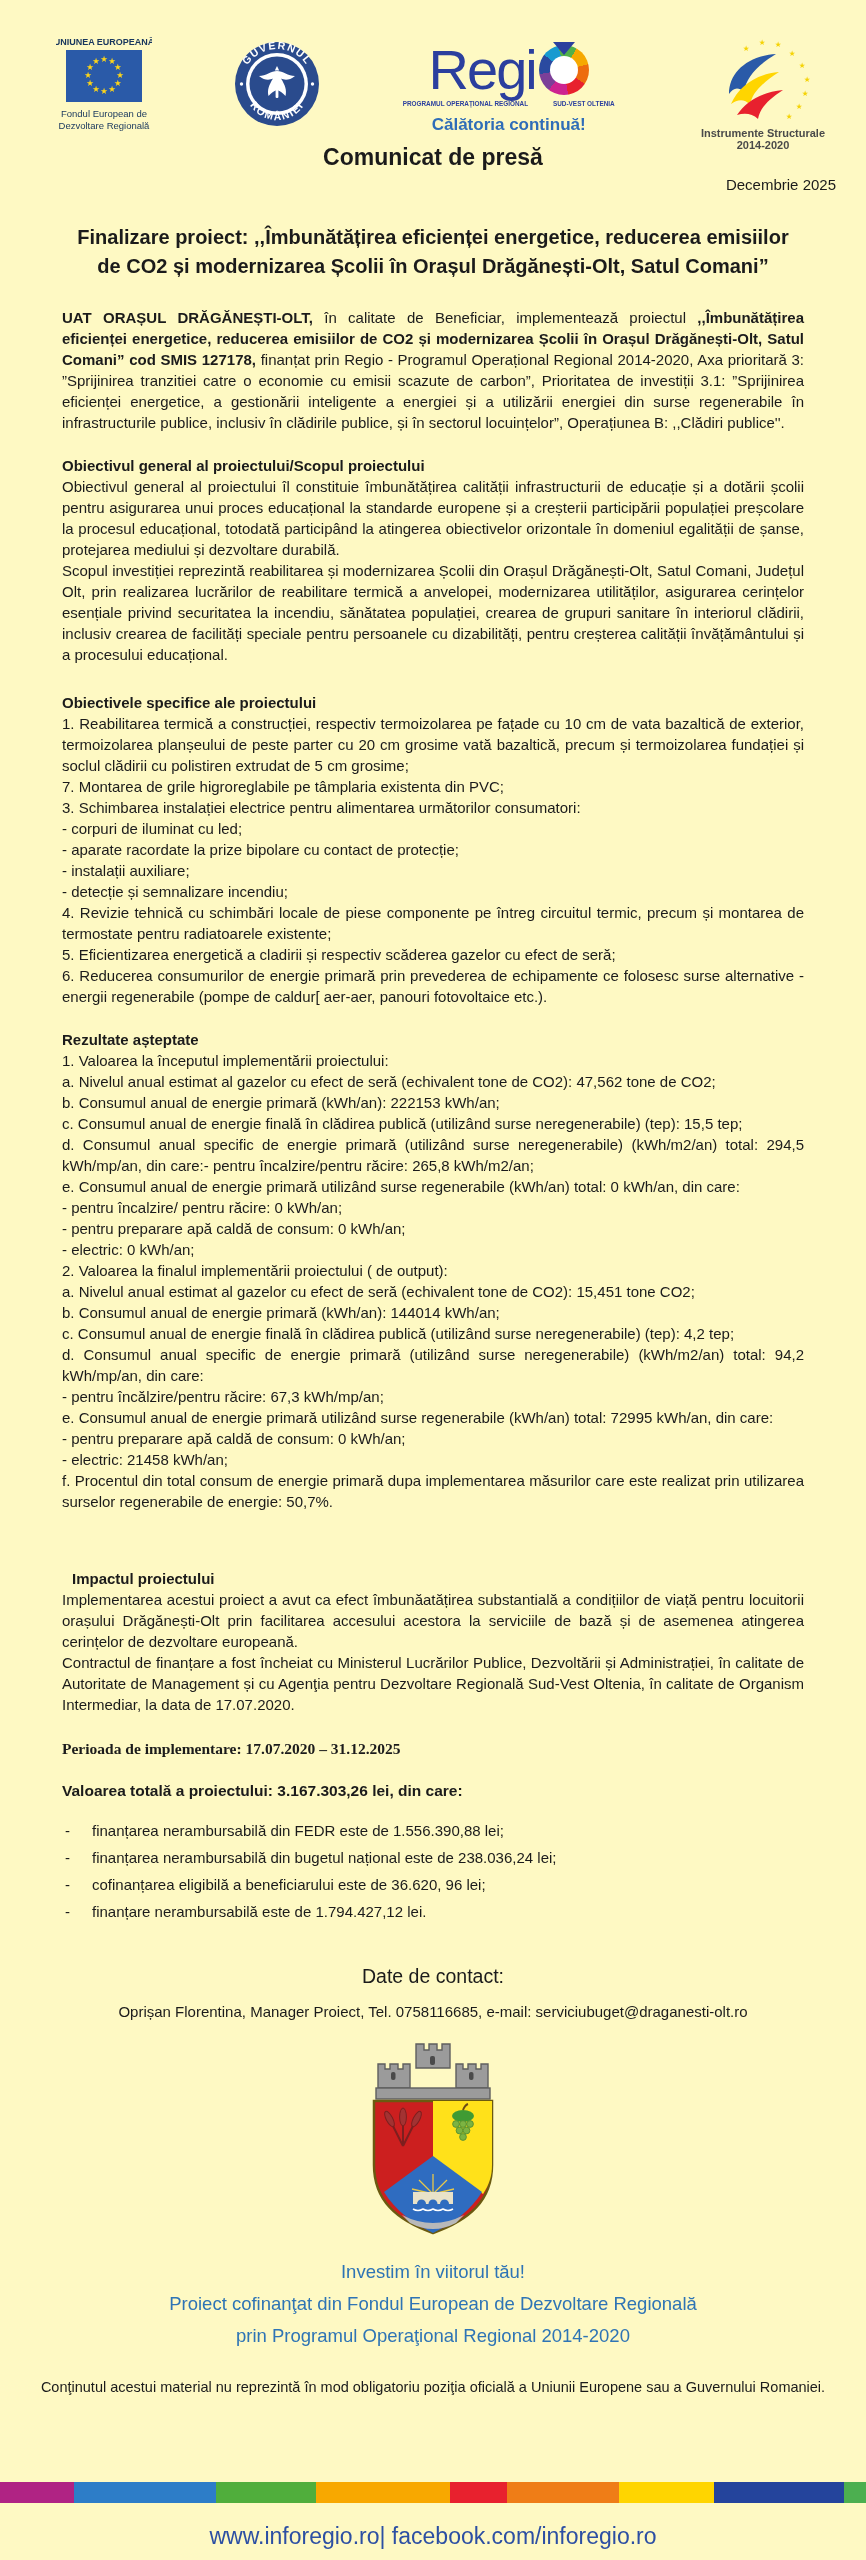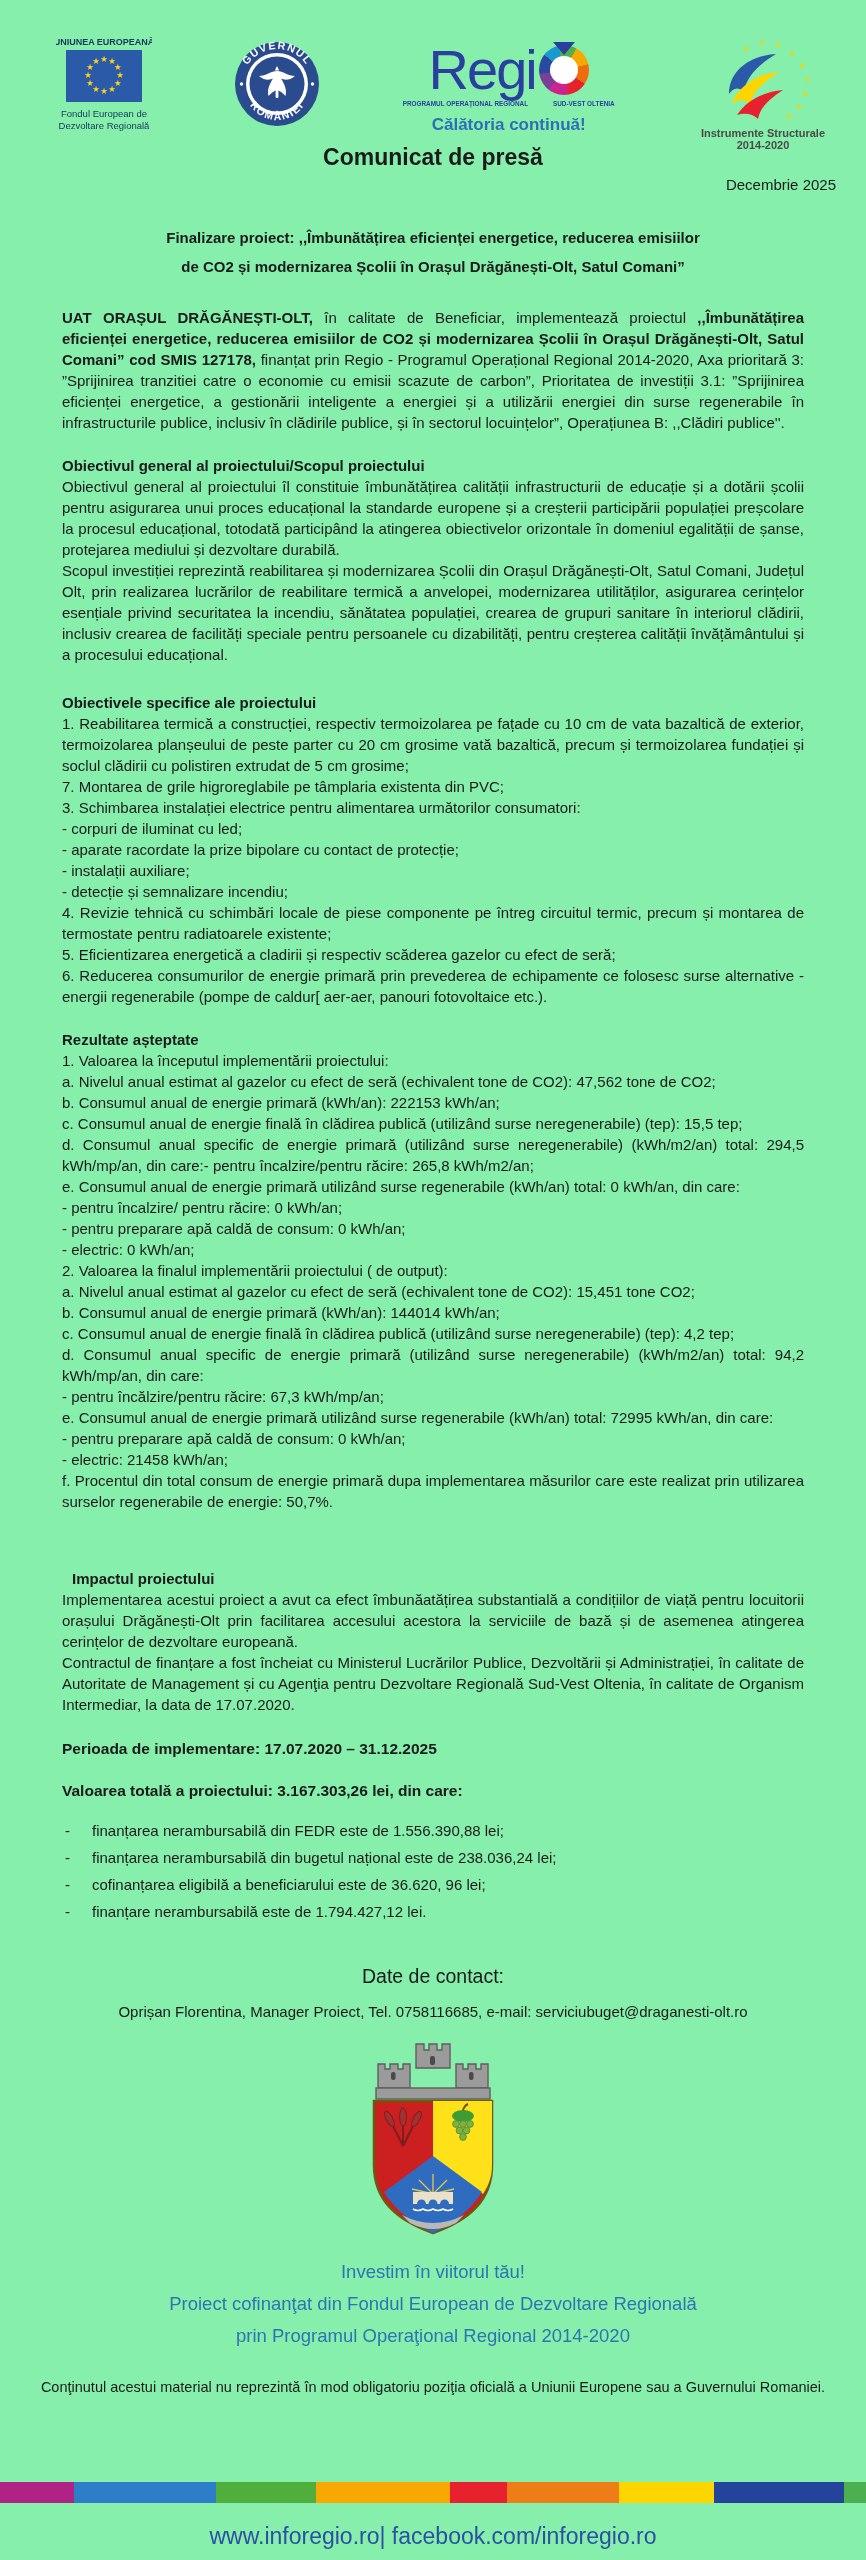--- a/index.html
+++ b/index.html
@@ -1,16 +1,16 @@
 <!DOCTYPE html>
 <html><head>
 <meta charset="utf-8">
 <style>
   html,body{margin:0;padding:0;background:#fff;}
-  .page{position:relative;width:866px;height:2560px;background:#86efac;overflow:hidden;
+  .page{position:relative;width:866px;height:2560px;background:#fef9c3;overflow:hidden;
         font-family:"Liberation Sans",sans-serif;color:#1b1b1b;}
   
   .logos{display:flex;justify-content:space-between;align-items:flex-start;
          padding:34px 36px 0 56px;height:124px;box-sizing:border-box;}
   .logo svg{display:block;}
   .gov-seal{margin-top:6px;}
   .regio{margin-top:8px;width:212px;}
   .regio-word{display:flex;align-items:center;justify-content:center;font-size:56px;
               font-weight:normal;color:#2b3f9e;line-height:1;letter-spacing:-2px;}
   .regio-o{position:relative;width:50px;height:50px;margin-left:3px;border-radius:50%;
@@ -20,31 +20,31 @@
   .regio-notch{position:absolute;top:-3px;left:50%;transform:translateX(-50%);width:0;height:0;
                border-left:11px solid transparent;border-right:11px solid transparent;
                border-top:13px solid #2b3f9e;z-index:2;}
   .regio-sub{display:flex;justify-content:space-between;gap:10px;font-size:6.4px;font-weight:bold;
              color:#2b3f9e;margin-top:2px;}
   .regio-tag{font-size:17px;color:#2f6db8;font-weight:600;margin-top:8px;text-align:center;}
   .instr{margin-top:0;}
   
   .masthead-title{text-align:center;font-size:23px;font-weight:bold;margin-top:20px;}
   .masthead-date{text-align:right;font-size:15px;padding-right:30px;margin-top:5px;}
-  .project-title{text-align:center;font-weight:bold;font-size:15px;line-height:29px;margin-top:30px;
+  .project-title{text-align:center;font-weight:bold;font-size:20px;line-height:29px;margin-top:30px;
                  padding:0 40px;}
   
   .content{padding:0 62px;}
   .body-p{font-size:15px;line-height:21px;text-align:justify;margin:0;}
   .intro{margin-top:26px;}
   .b{font-weight:bold;}
   .h{font-size:15px;font-weight:bold;margin:0;line-height:21px;}
   .mt22{margin-top:22px;} .mt27{margin-top:27px;} .mt56{margin-top:56px;}
   .ln{font-size:15px;line-height:21px;text-align:justify;margin:0;}
-  .period{margin-top:23px;font-weight:bold;font-size:15.5px;line-height:21px;}
+  .period{margin-top:23px;font-weight:bold;font-size:15.5px;line-height:21px;font-family:Liberation Serif, serif;}
   .fund-head{margin-top:21px;font-weight:bold;font-size:15.5px;line-height:21px;}
   .fund{display:flex;font-size:15px;line-height:27px;margin:0;}
   .fund-list{margin-top:4px;}
   .fund .dash{width:27px;flex:none;padding-left:3px;}
   
   .contact-h{margin-top:40px;text-align:center;font-size:19.5px;}
   .contact-l{margin-top:15px;text-align:center;font-size:15px;}
   .crest{display:block;margin:14px auto 0 auto;}
   .motto{margin-top:16px;text-align:center;color:#2e74b5;font-size:18.5px;line-height:32px;}
   .disclaimer{margin-top:27px;text-align:center;font-size:14.5px;color:#1b1b1b;padding:0 18px;}

